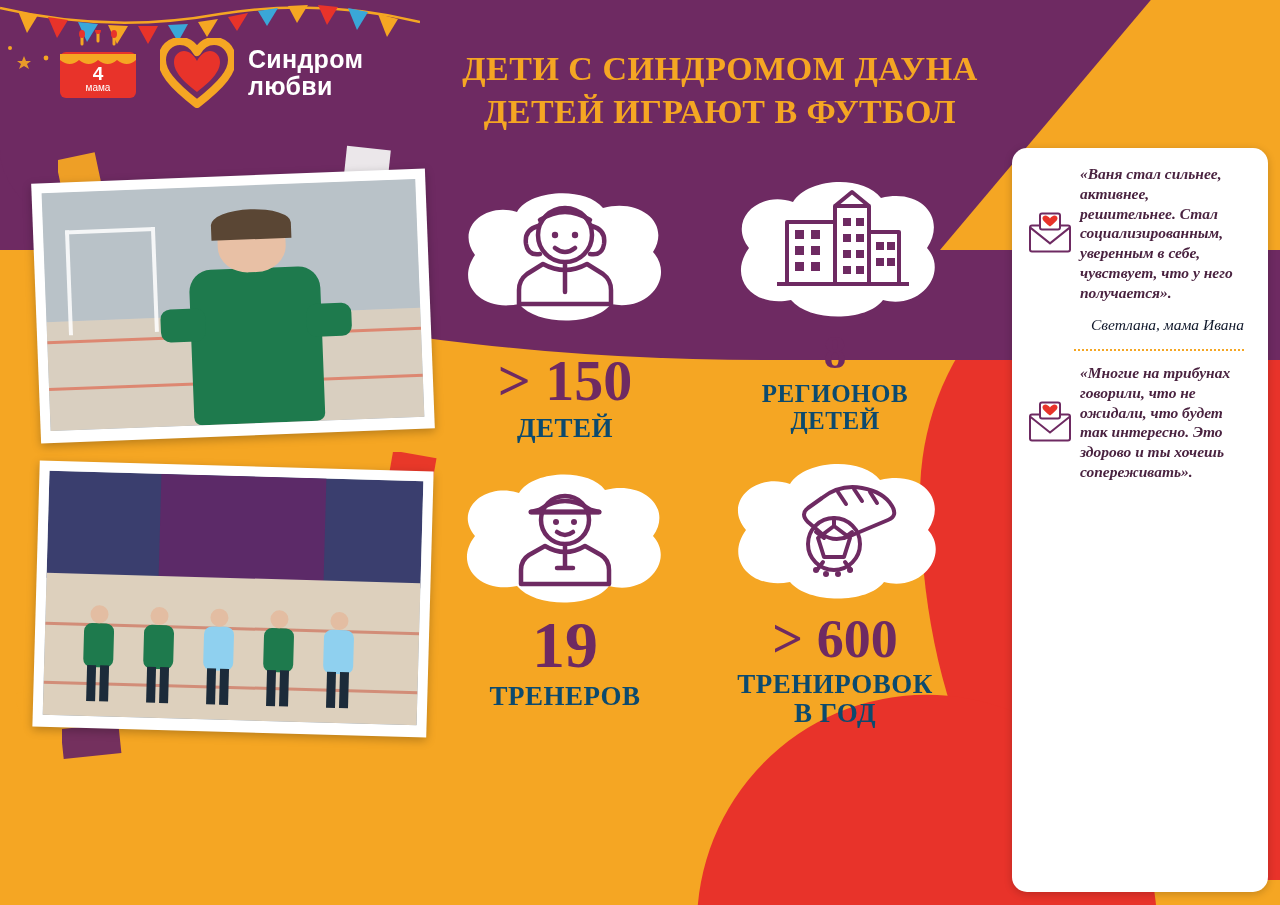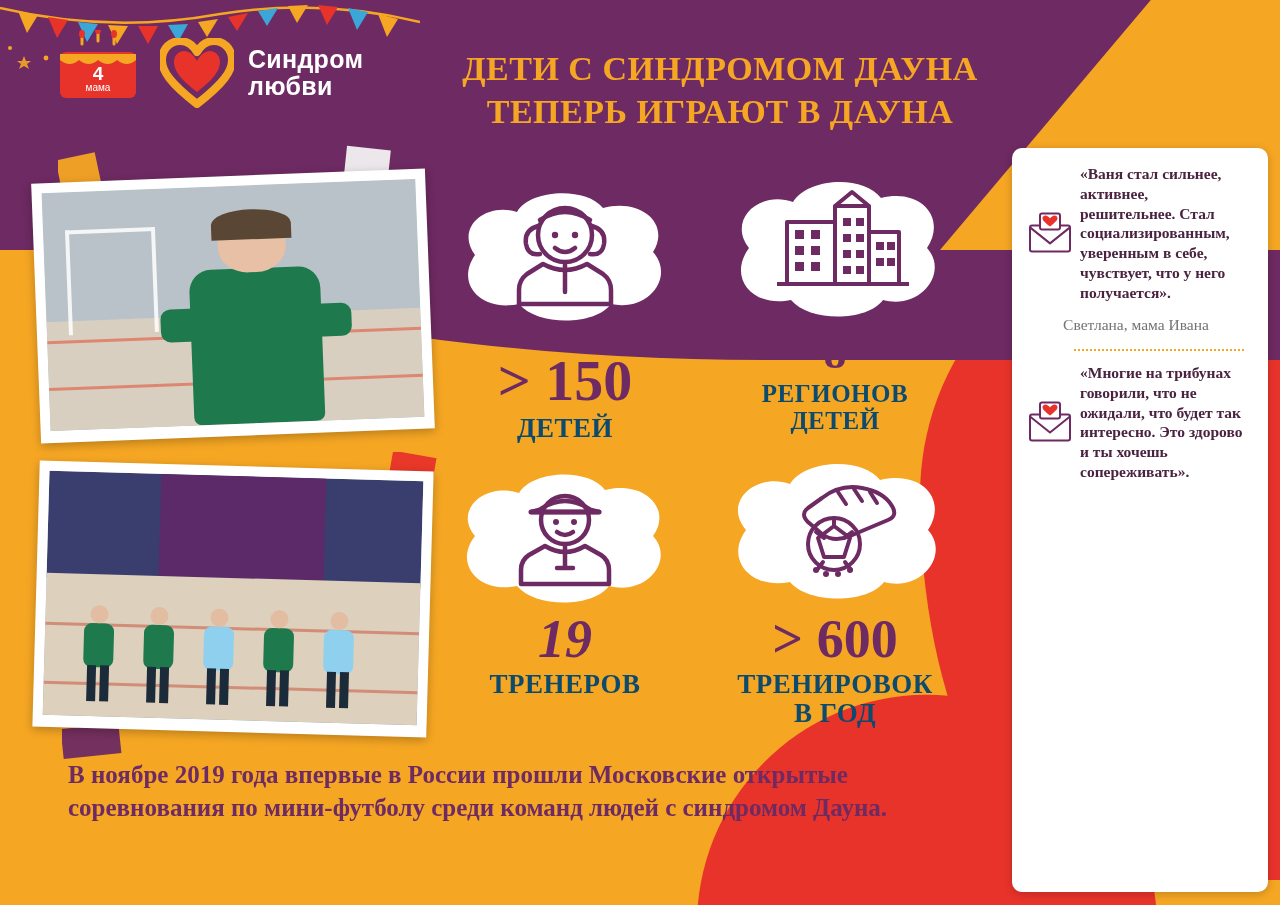--- a/index.html
+++ b/index.html
@@ -143,55 +143,56 @@
     line-height: 1.08; letter-spacing: .5px;
     margin-top: 4px;
   }
   #stat-children { left: 440px; top: 180px; width: 250px; }
   #stat-children .num { font-size: 58px; margin-top: 22px; }
   #stat-children .cap { font-size: 27px; }
   #stat-regions { left: 710px; top: 170px; width: 250px; }
   #stat-regions .num { font-size: 46px; }
   #stat-regions .cap { font-size: 25px; }
   #stat-coaches { left: 440px; top: 462px; width: 250px; }
-  #stat-coaches .num { font-size: 54px; font-style: italic; }
+  #stat-coaches .num { font-size: 66px; }
   #stat-coaches .cap { font-size: 27px; }
   #stat-trainings { left: 700px; top: 452px; width: 270px; text-align: center; }
   #stat-trainings .num { font-size: 54px; }
   #stat-trainings .cap { font-size: 27px; }
 
   
   .bottom-text {
     position: absolute; left: 68px; top: 758px; width: 880px;
     color: #6e2a62; font-weight: bold;
     font-family: "Liberation Serif", serif;
     font-size: 25px; line-height: 1.33;
   }
 
   
   .quotes {
     position: absolute; right: 12px; top: 148px;
     width: 256px; height: 744px;
     background: #ffffff;
-    border-radius: 10px;
+    border-radius: 15px;
     padding: 16px 24px 14px 16px;
     box-shadow: 0 2px 8px rgba(0,0,0,.2);
+    font-style: italic;
   }
   .quote { display: flex; gap: 8px; }
   .quote-text {
     color: #4a2340; font-weight: bold;
     font-family: "Liberation Serif", serif;
     font-size: 15.5px; line-height: 1.28;
     text-align: left;
   }
   .quote-author {
-    color: #737373;
+    color: #0f172a;
     font-family: "Liberation Serif", serif;
     font-size: 15.5px; line-height: 1.3;
-    text-align: center; margin-top: 12px;
+    text-align: right; margin-top: 12px;
   }
   .dotted-sep {
     border-top: 2px dotted #f5a623;
     margin: 14px 0 12px 46px;
   }
   .env { flex: 0 0 auto; width: 44px; }
 
   .sr { position:absolute; width:1px; height:1px; overflow:hidden; clip:rect(0,0,0,0); }
 </style>
 </head>
@@ -256,21 +257,21 @@
       <path d="M37,54 C20,41 14,32 14,24 C14,17 19,13 24,13 C29,13 34,17 37,23 C40,17 45,13 50,13 C55,13 60,17 60,24 C60,32 54,41 37,54 Z" fill="#e8332a"></path>
     </svg>
     <div class="brand-text">
       <div>Синдром</div>
       <div>любви</div>
     </div>
   </div>
 
   <div class="headline">
     <div>ДЕТИ С СИНДРОМОМ ДАУНА</div>
-    <div>ТЕПЕРЬ ИГРАЮТ В ДАУНА</div>
+    <div>ДЕТЕЙ ИГРАЮТ В ФУТБОЛ</div>
   </div>
 
   <svg class="tape" style="left:58px; top:150px;" width="46" height="42">
     <rect x="0" y="6" width="40" height="30" fill="#f5a623" transform="rotate(-12 20 20)"></rect>
   </svg>
   <svg class="tape" style="left:340px; top:144px;" width="56" height="70">
     <rect x="4" y="4" width="44" height="56" fill="#f2f2f2" transform="rotate(6 26 32)"></rect>
   </svg>
   <svg class="tape" style="left:386px; top:452px;" width="60" height="64">
     <rect x="2" y="2" width="44" height="56" fill="#e8332a" transform="rotate(10 24 30)"></rect>
@@ -441,21 +442,20 @@
         </g>
       </svg>
     </div>
     <div class="num">&gt; 600</div>
     <div class="cap">
       <div>ТРЕНИРОВОК</div>
       <div>В ГОД</div>
     </div>
   </div>
 
-  <div class="bottom-text">В ноябре 2019 года впервые в России прошли Московские открытые соревнования по мини-футболу среди команд людей с синдромом Дауна.</div>
 
   <div class="quotes">
 
     <div class="quote">
       <svg class="env" viewBox="0 0 44 40">
         <rect x="2" y="12" width="40" height="26" rx="2" fill="#ffffff" stroke="#6e2a62" stroke-width="2"></rect>
         <path d="M2,14 L22,30 L42,14" fill="none" stroke="#6e2a62" stroke-width="2"></path>
         <rect x="12" y="0" width="20" height="16" rx="2" fill="#ffffff" stroke="#6e2a62" stroke-width="2"></rect>
         <path d="M22,13 C16,8.5 14.5,6.5 14.5,4.8 C14.5,3 16,2 17.4,2 C19,2 21,3.4 22,5 C23,3.4 25,2 26.6,2 C28,2 29.5,3 29.5,4.8 C29.5,6.5 28,8.5 22,13 Z" fill="#e8332a"></path>
       </svg>

